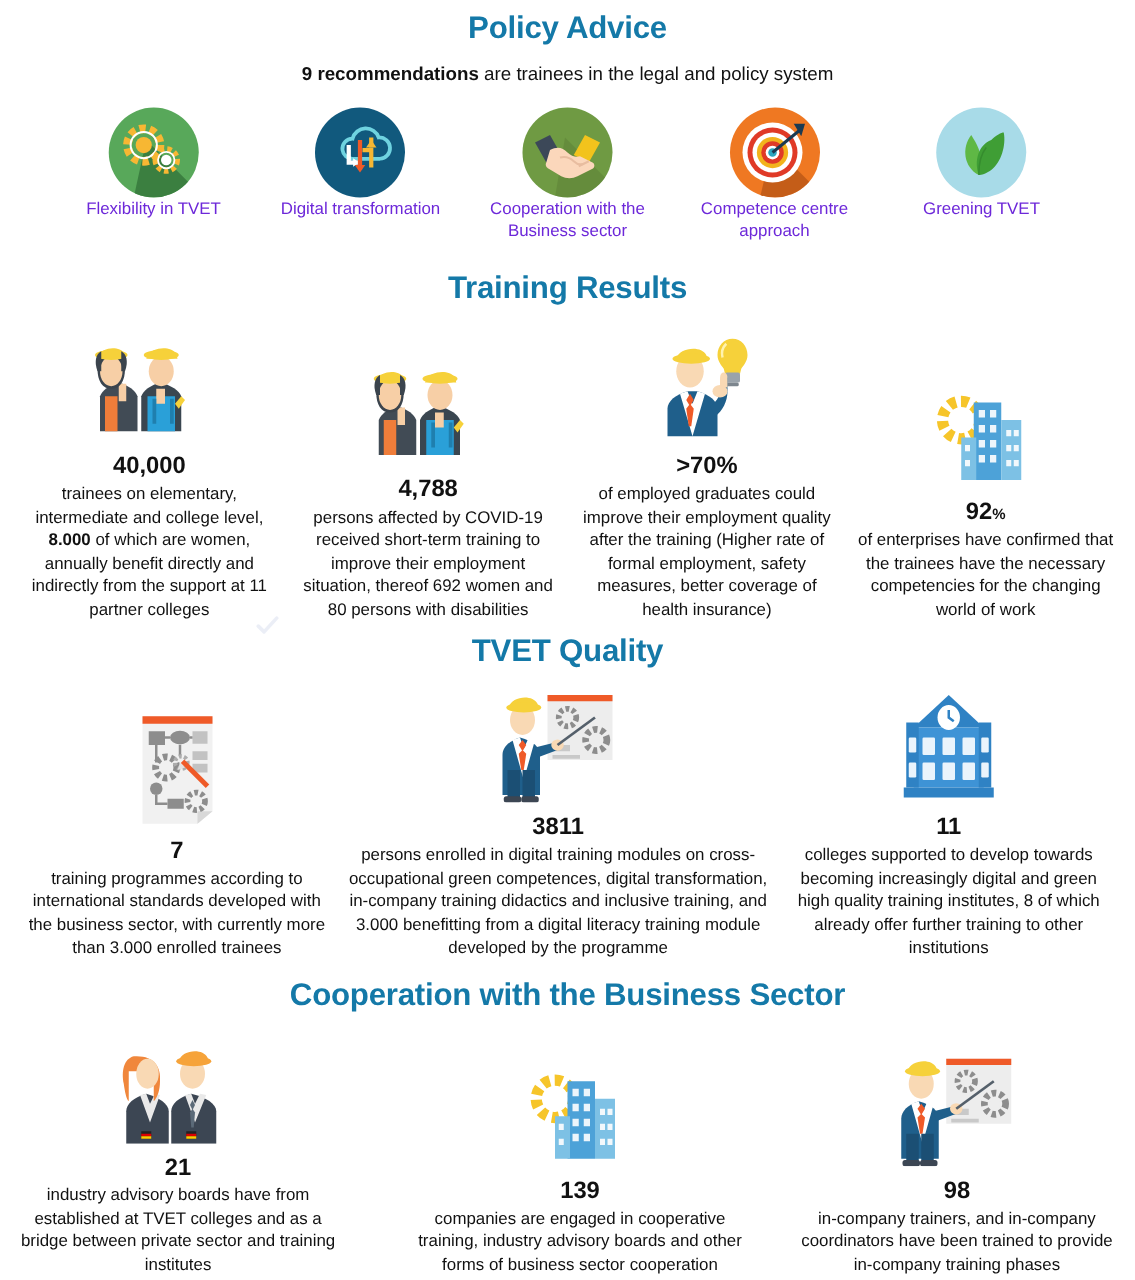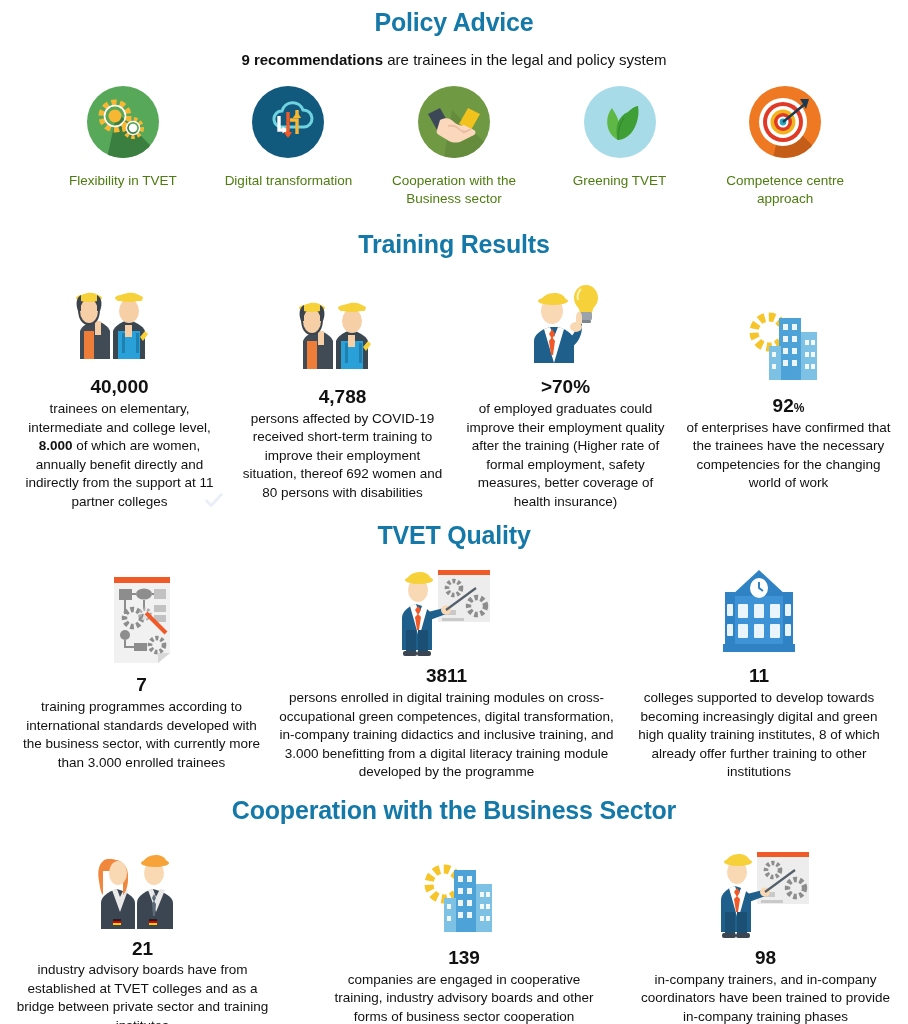--- a/index.html
+++ b/index.html
@@ -61,32 +61,31 @@
     height: 72px;
     border-radius: 50%;
     margin: 0 auto;
     position: relative;
     overflow: hidden;
     display: flex;
     align-items: center;
     justify-content: center;
   }
   .policy-label {
-    margin-top: 14px;
     font-size: 13.5px;
     line-height: 1.35;
-    color: #4d7c0f;
+    color: #6d28d9;
     padding: 0 4px;
   }
 
   
   .stat-row {
     display: flex;
     justify-content: center;
-    align-items: center;
+    align-items: flex-end;
     padding: 0 8px;
     box-sizing: border-box;
   }
   .stat-item {
     text-align: center;
     padding: 0 6px;
     box-sizing: border-box;
   }
   .stat-icon {
     height: 92px;
@@ -187,49 +186,49 @@
           <svg width="72" height="72" viewBox="0 0 72 72">
             <path d="M34 24 L68 58 L68 72 L26 72 Z" fill="#5c8137" opacity="0.55"></path>
             <path d="M10 28 l12 -6 l9 16 l-12 6 z" fill="#3c4858"></path>
             <path d="M62 28 l-12 -6 l-9 16 l12 6 z" fill="#f2c31c"></path>
             <path d="M22 34 c6 -3 10 -2 14 2 c3 3 7 4 10 3 l10 5 c2 1 2 4 0 5 l-12 6 c-4 2 -9 2 -13 0 l-10 -6 c-2 -1 -3 -3 -2 -5 z" fill="#fbd7bb"></path>
             <path d="M30 40 c4 -1 8 0 11 3 c2 2 5 3 8 2" fill="none" stroke="#e8bda0" stroke-width="1.6"></path>
             <path d="M45 47 l8 -4" fill="none" stroke="#e8bda0" stroke-width="1.6"></path>
           </svg>
         </div>
         <div class="policy-label">Cooperation with the Business sector</div>
-      </div>
-
-      <div class="policy-item">
-        <div class="policy-badge" style="background:#a8dbe8;">
-          <svg width="72" height="72" viewBox="0 0 72 72">
-            <path d="M34 54 C22 48 20 32 28 22 C33 30 36 36 36 44 C36 50 35 52 34 54 Z" fill="#5fb845"></path>
-            <path d="M34 54 C30 42 34 30 44 26 C48 22 52 20 54 20 C56 30 52 44 44 50 C40 53 36 54 34 54 Z" fill="#3f9e35"></path>
-            <path d="M34 54 C34 46 35 38 40 32" fill="none" stroke="#2e7d28" stroke-width="1.2" opacity="0.55"></path>
-          </svg>
-        </div>
-        <div class="policy-label">Greening TVET</div>
       </div>
 
       <div class="policy-item">
         <div class="policy-badge" style="background:#ef7822;">
           <svg width="72" height="72" viewBox="0 0 72 72">
             <path d="M34 30 L70 66 L70 72 L24 72 Z" fill="#b65416" opacity="0.75"></path>
             <circle cx="34" cy="36" r="24" fill="#ffffff"></circle>
             <circle cx="34" cy="36" r="20" fill="#e03a27"></circle>
             <circle cx="34" cy="36" r="16" fill="#ffffff"></circle>
             <circle cx="34" cy="36" r="12.5" fill="#f2b31c"></circle>
             <circle cx="34" cy="36" r="9" fill="#e03a27"></circle>
             <circle cx="34" cy="36" r="5.5" fill="#ffffff"></circle>
             <circle cx="34" cy="36" r="3.4" fill="#2aa6bf"></circle>
             <path d="M34 36 L56 18" stroke="#1b3a52" stroke-width="2.4" fill="none"></path>
             <path d="M51 13 l9 0 l-3 10 z" fill="#1b3a52"></path>
           </svg>
         </div>
         <div class="policy-label">Competence centre approach</div>
+      </div>
+
+      <div class="policy-item">
+        <div class="policy-badge" style="background:#a8dbe8;">
+          <svg width="72" height="72" viewBox="0 0 72 72">
+            <path d="M34 54 C22 48 20 32 28 22 C33 30 36 36 36 44 C36 50 35 52 34 54 Z" fill="#5fb845"></path>
+            <path d="M34 54 C30 42 34 30 44 26 C48 22 52 20 54 20 C56 30 52 44 44 50 C40 53 36 54 34 54 Z" fill="#3f9e35"></path>
+            <path d="M34 54 C34 46 35 38 40 32" fill="none" stroke="#2e7d28" stroke-width="1.2" opacity="0.55"></path>
+          </svg>
+        </div>
+        <div class="policy-label">Greening TVET</div>
       </div>
 
     </div>
   </div>
 
   <div style="margin-top:22px;">
     <div class="section-title title-training">Training Results</div>
 
     <div class="stat-row training-row" style="margin-top:16px;">
 

